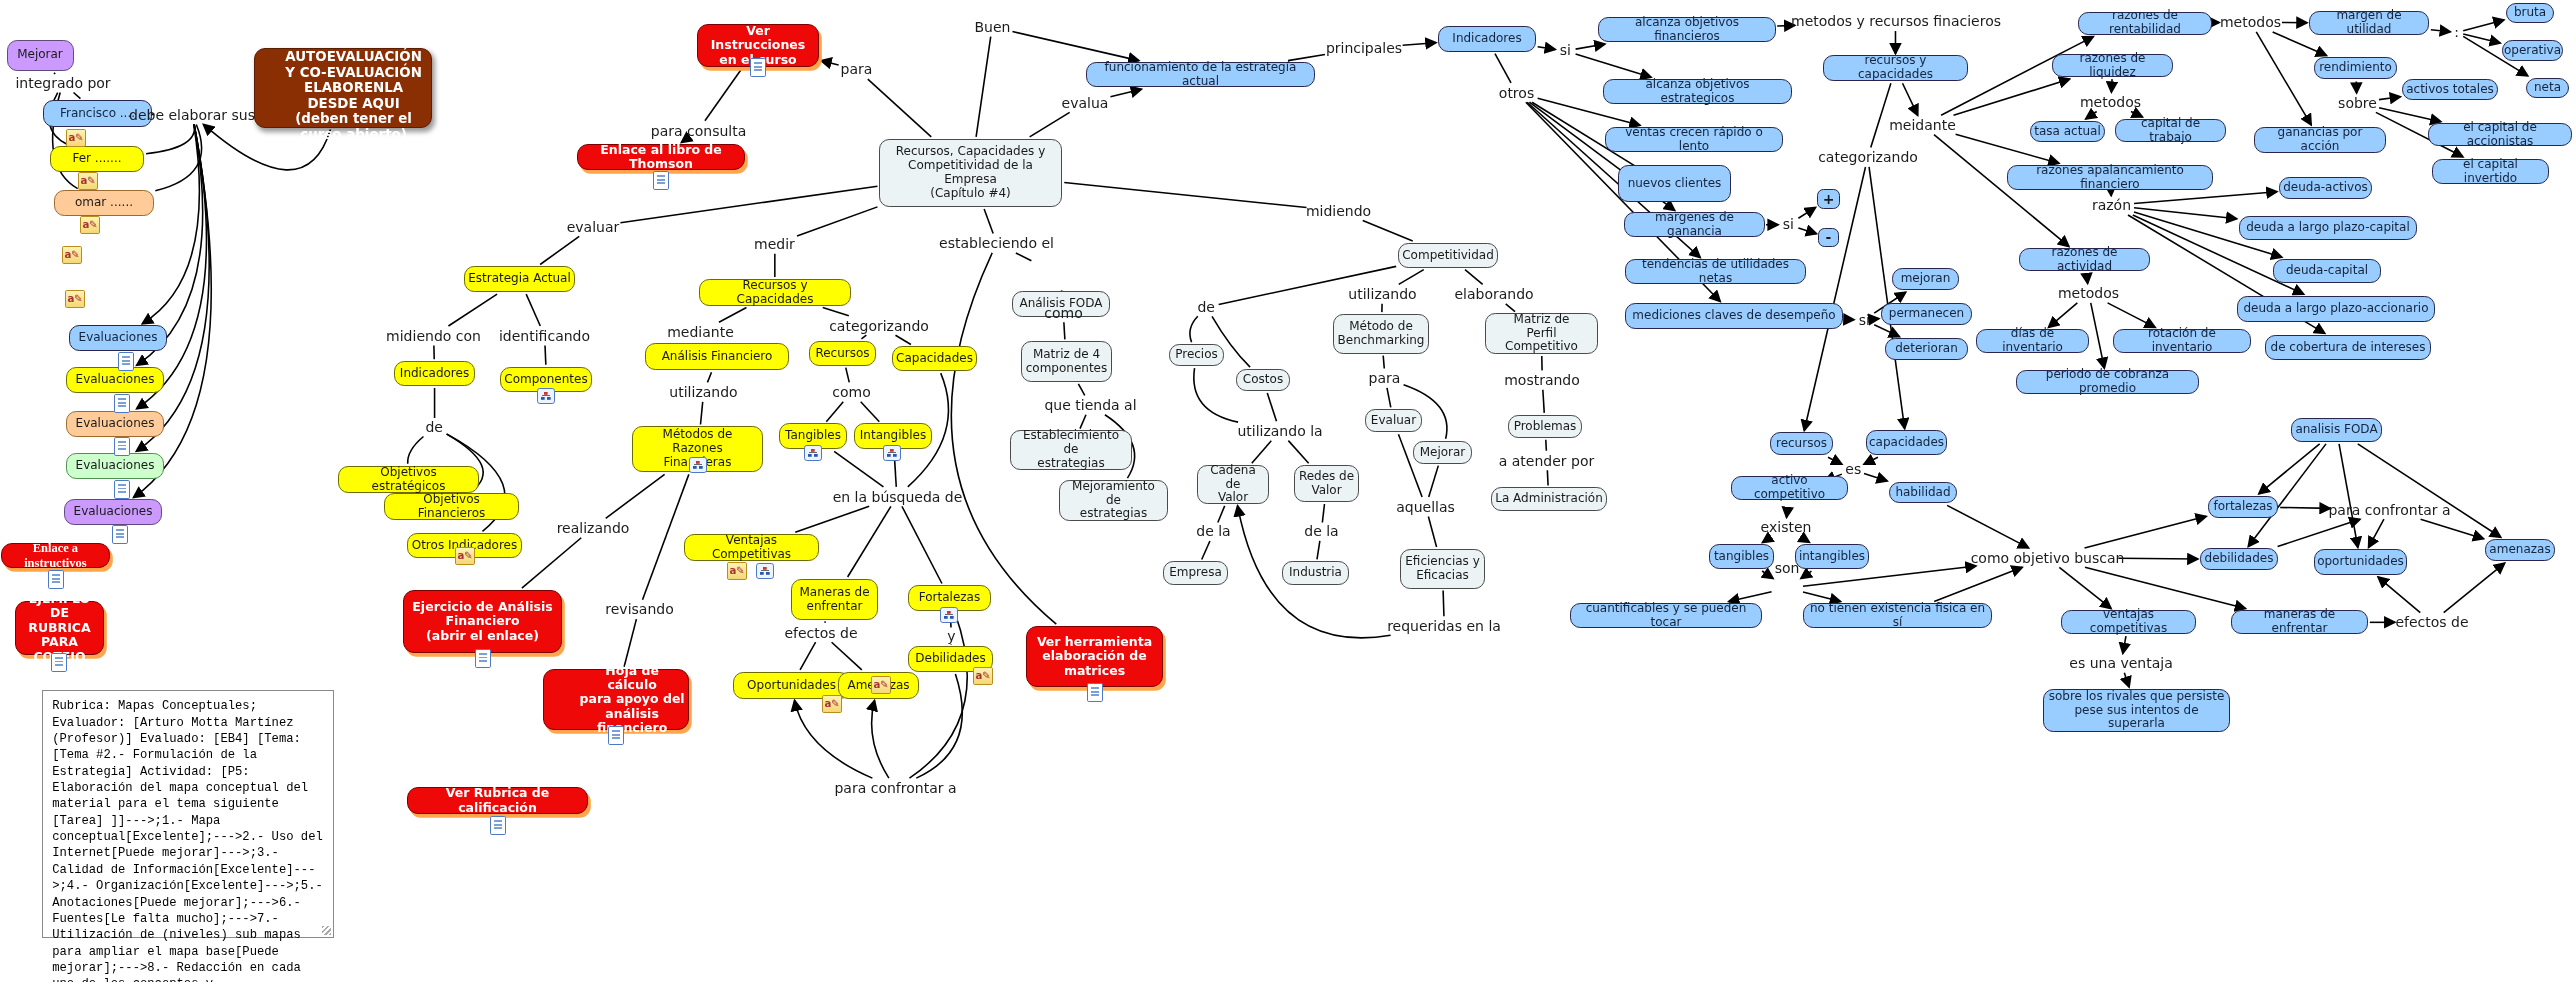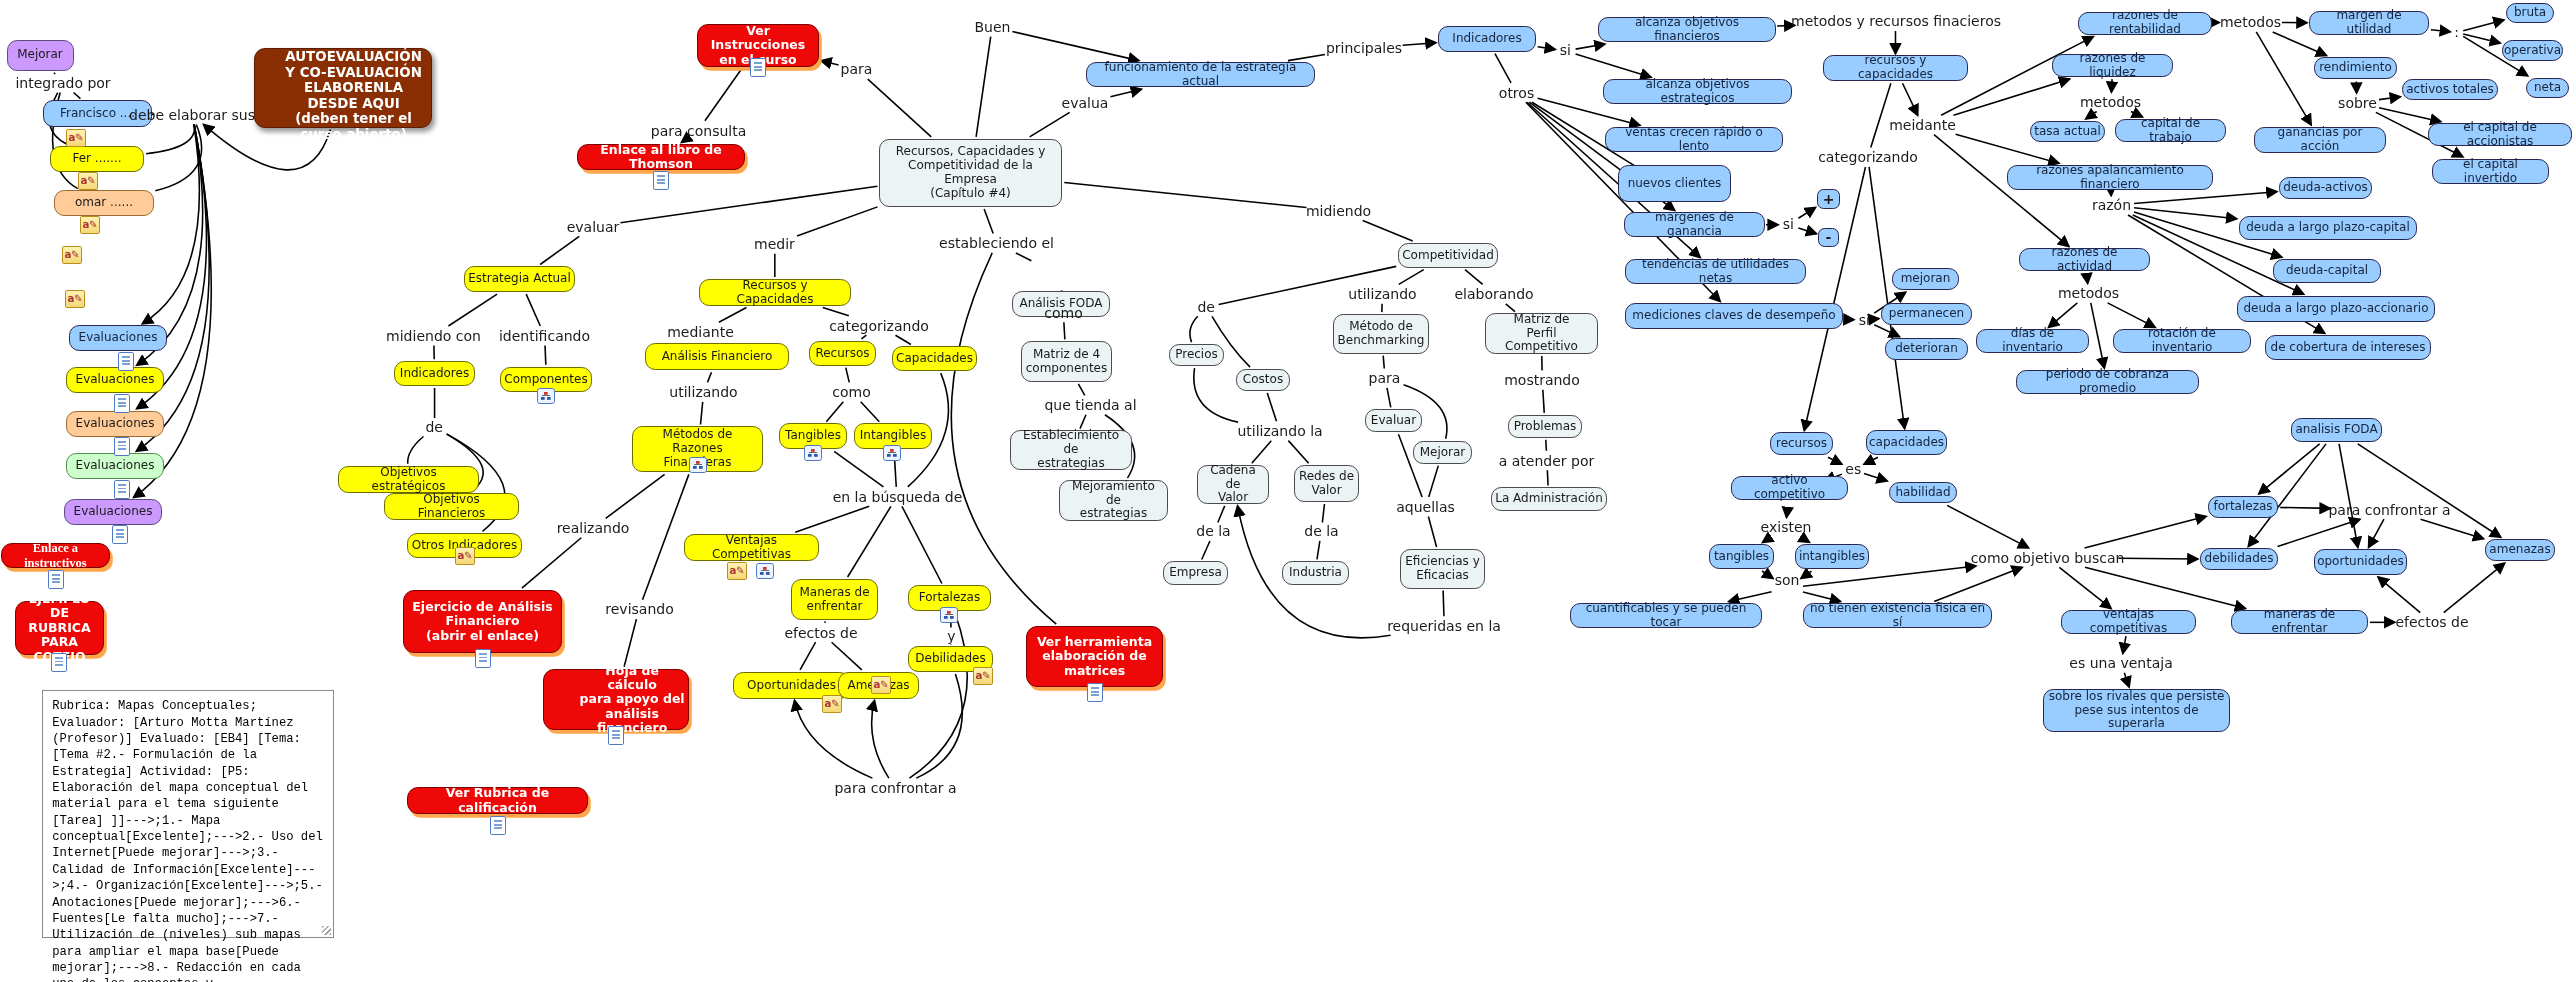--- a/index.html
+++ b/index.html
@@ -408,21 +408,21 @@
 Eficacias</div>
     <div class="node label" style="left: 1392px; top: 618px; width: 104px; height: 15.7px;">requeridas en la</div>
     <div class="node blue" style="left: 1770px; top: 432px; width: 63px; height: 23px;">recursos</div>
     <div class="node blue" style="left: 1866px; top: 430px; width: 81px; height: 25px;">capacidades</div>
     <div class="node label" style="left: 1844px; top: 462px; width: 18.5px; height: 15px;">es</div>
     <div class="node blue" style="left: 1731px; top: 476px; width: 117px; height: 24px;">activo competitivo</div>
     <div class="node blue" style="left: 1889px; top: 482px; width: 68px; height: 21px;">habilidad</div>
     <div class="node label" style="left: 1760px; top: 519px; width: 52px; height: 15.7px;">existen</div>
     <div class="node blue" style="left: 1709px; top: 544px; width: 65px; height: 25px;">tangibles</div>
     <div class="node blue" style="left: 1795px; top: 544px; width: 74px; height: 25px;">intangibles</div>
-    <div class="node label" style="left: 1773px; top: 572px; width: 28px; height: 15.7px;">son</div>
+    <div class="node label" style="left: 1773px; top: 560px; width: 28px; height: 15.7px;">son</div>
     <div class="node blue" style="left: 1570px; top: 603px; width: 192px; height: 25px;">cuantificables y se pueden tocar</div>
     <div class="node blue" style="left: 1803px; top: 603px; width: 189px; height: 25px;">no tienen existencia fisica en sí</div>
     <div class="node label" style="left: 1978px; top: 550px; width: 139px; height: 15.7px;">como objetivo buscan</div>
     <div class="node blue" style="left: 2291px; top: 418px; width: 91px; height: 24px;">analisis FODA</div>
     <div class="node blue" style="left: 2208px; top: 496px; width: 70px; height: 22px;">fortalezas</div>
     <div class="node label" style="left: 2332px; top: 502px; width: 115px; height: 15.7px;">para confrontar a</div>
     <div class="node blue" style="left: 2200px; top: 548px; width: 78px; height: 22px;">debilidades</div>
     <div class="node blue" style="left: 2314px; top: 549px; width: 93px; height: 26px;">oportunidades</div>
     <div class="node blue" style="left: 2485px; top: 539px; width: 70px; height: 22px;">amenazas</div>
     <div class="node blue" style="left: 2061px; top: 610px; width: 135px; height: 24px;">ventajas competitivas</div>

